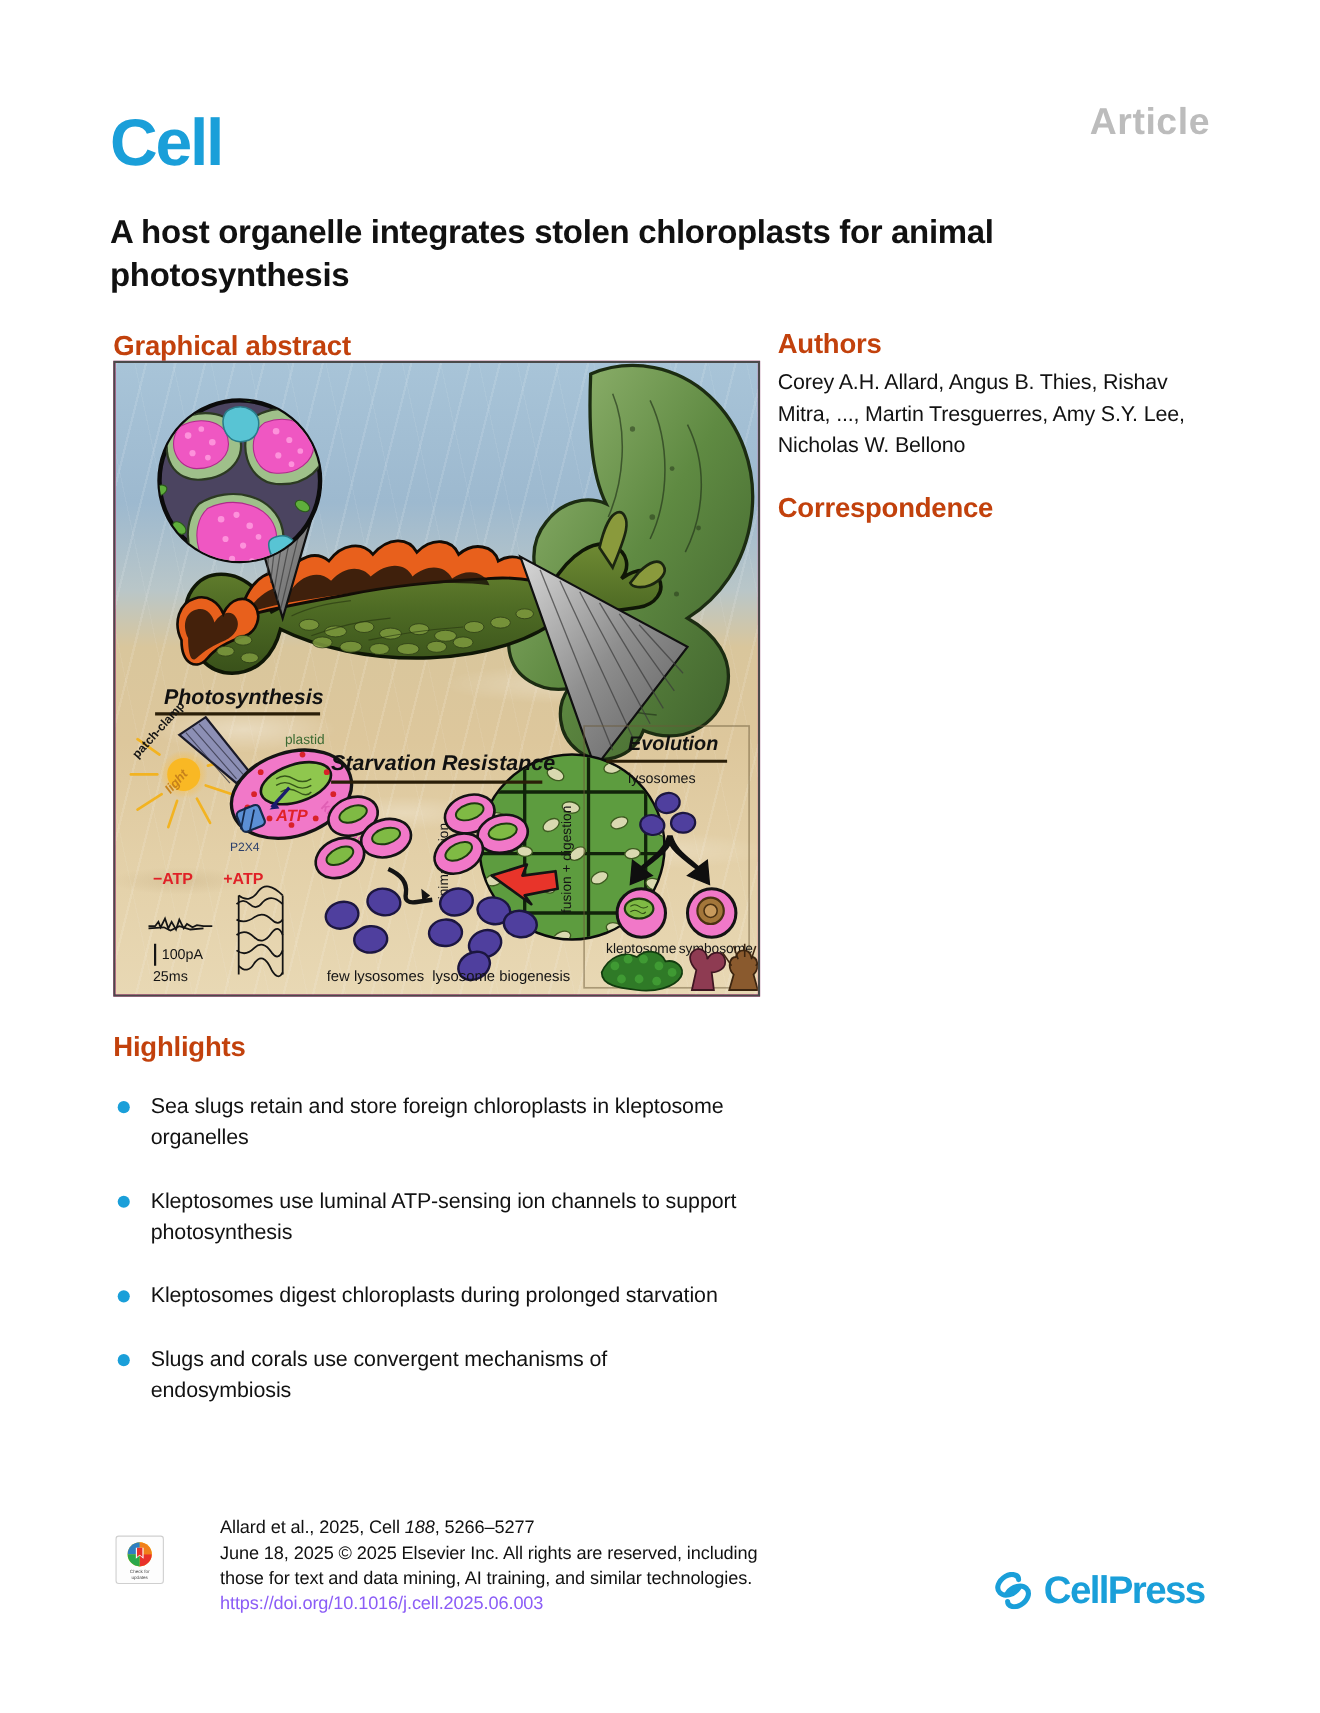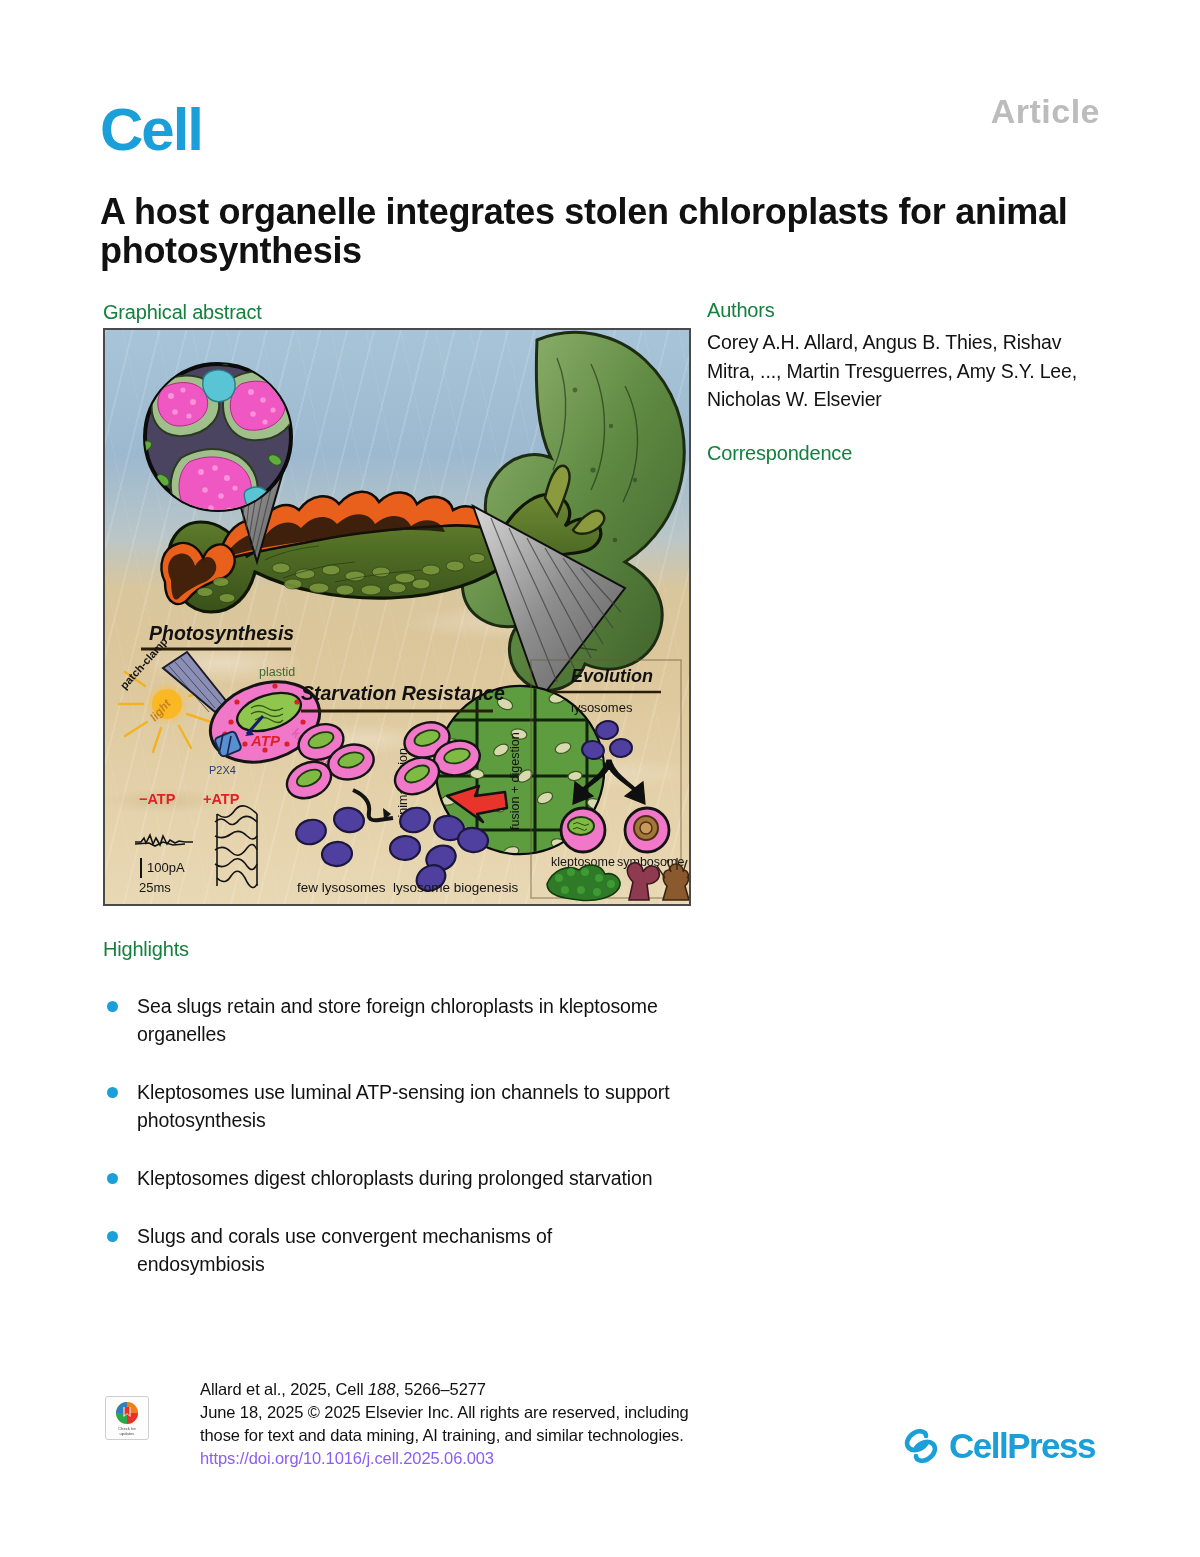--- a/index.html
+++ b/index.html
@@ -29,30 +29,30 @@
   }
   .article-tag {
     position: absolute; right: 0; top: -8px;
     font-size: 34px; font-weight: bold;
     color: #bcbcbc; letter-spacing: 0.5px;
   }
 
   .paper-title {
     position: absolute; left: 100px; top: 192px;
     width: 985px;
-    font-size: 36px; font-weight: bold;
+    font-size: 30px; font-weight: bold;
     line-height: 39px; color: #111;
     letter-spacing: -0.3px;
   }
 
   
   .blue-head {
-    color: #15803d;
-    font-size: 20px;
-    font-weight: normal;
+    color: #c2410c;
+    font-size: 25px;
+    font-weight: bold;
     letter-spacing: -0.2px;
   }
 
   
   .ga-head { position: absolute; left: 103px; top: 301px; }
 
   .ga-frame {
     position: absolute; left: 103px; top: 328px;
     width: 588px; height: 578px;
     border: 2px solid #4a4a4a;
@@ -629,21 +629,21 @@
     </div>
     <div class="hl-item">
       <span class="hl-bullet"></span>
       <span class="hl-text">Slugs and corals use convergent mechanisms of endosymbiosis</span>
     </div>
   </div>
 
   <div class="rcol">
     <div class="blk">
       <span class="blue-head">Authors</span>
-      <div class="body">Corey A.H. Allard, Angus B. Thies, Rishav Mitra, ..., Martin Tresguerres, Amy S.Y. Lee, Nicholas W. Elsevier</div>
+      <div class="body">Corey A.H. Allard, Angus B. Thies, Rishav Mitra, ..., Martin Tresguerres, Amy S.Y. Lee, Nicholas W. Bellono</div>
     </div>
 
     <div class="blk">
       <span class="blue-head">Correspondence</span>
     </div>
 
   </div>
 
   <div class="footer">
 

